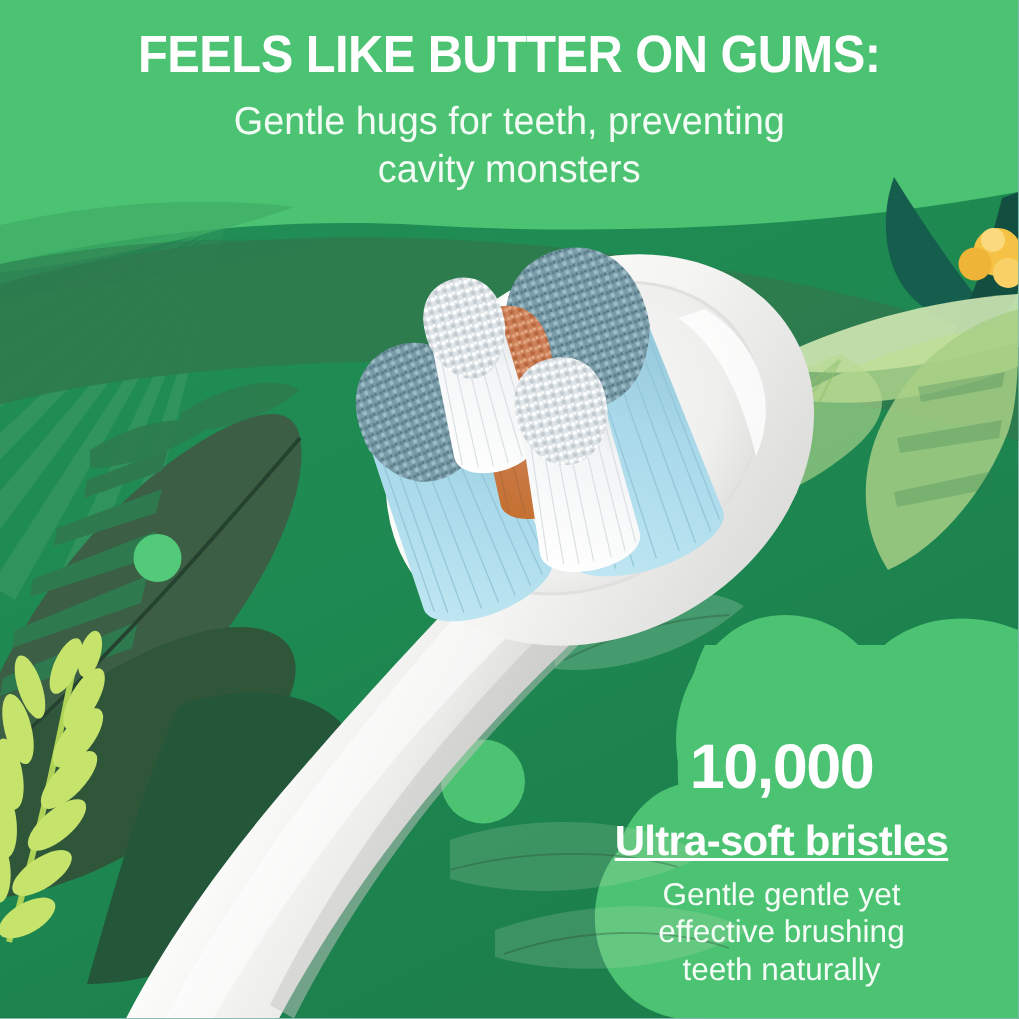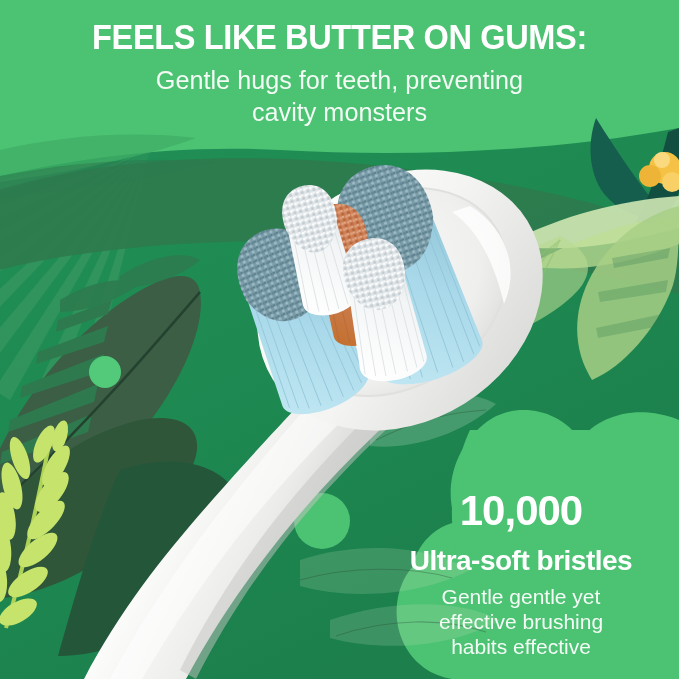--- a/index.html
+++ b/index.html
@@ -66,20 +66,21 @@
   }
   .stat-label{
     margin:0;
     font-family:"Liberation Sans","DejaVu Sans",sans-serif;
     font-weight:bold;
     font-size:28px;
     line-height:34px;
     letter-spacing:-0.5px;
     color:#FFFFFF;
     padding-top:2px;
+    text-decoration:underline;
   }
   .stat-desc{
     margin:0;
     font-family:"Liberation Sans","DejaVu Sans",sans-serif;
     font-weight:normal;
     font-size:21px;
     line-height:25px;
     color:#F4FCF6;
     padding-top:6px;
   }
@@ -476,17 +477,17 @@
       <span>cavity monsters</span>
     </p>
   </div>
 
   <div class="stat-block">
     <div class="stat-number">10,000</div>
     <div class="stat-label">Ultra-soft bristles</div>
     <div class="stat-desc">
       <span>Gentle gentle yet</span><br>
       <span>effective brushing</span><br>
-      <span>habits effective</span>
+      <span>teeth naturally</span>
     </div>
   </div>
 
 </div>
 
 </body></html>

